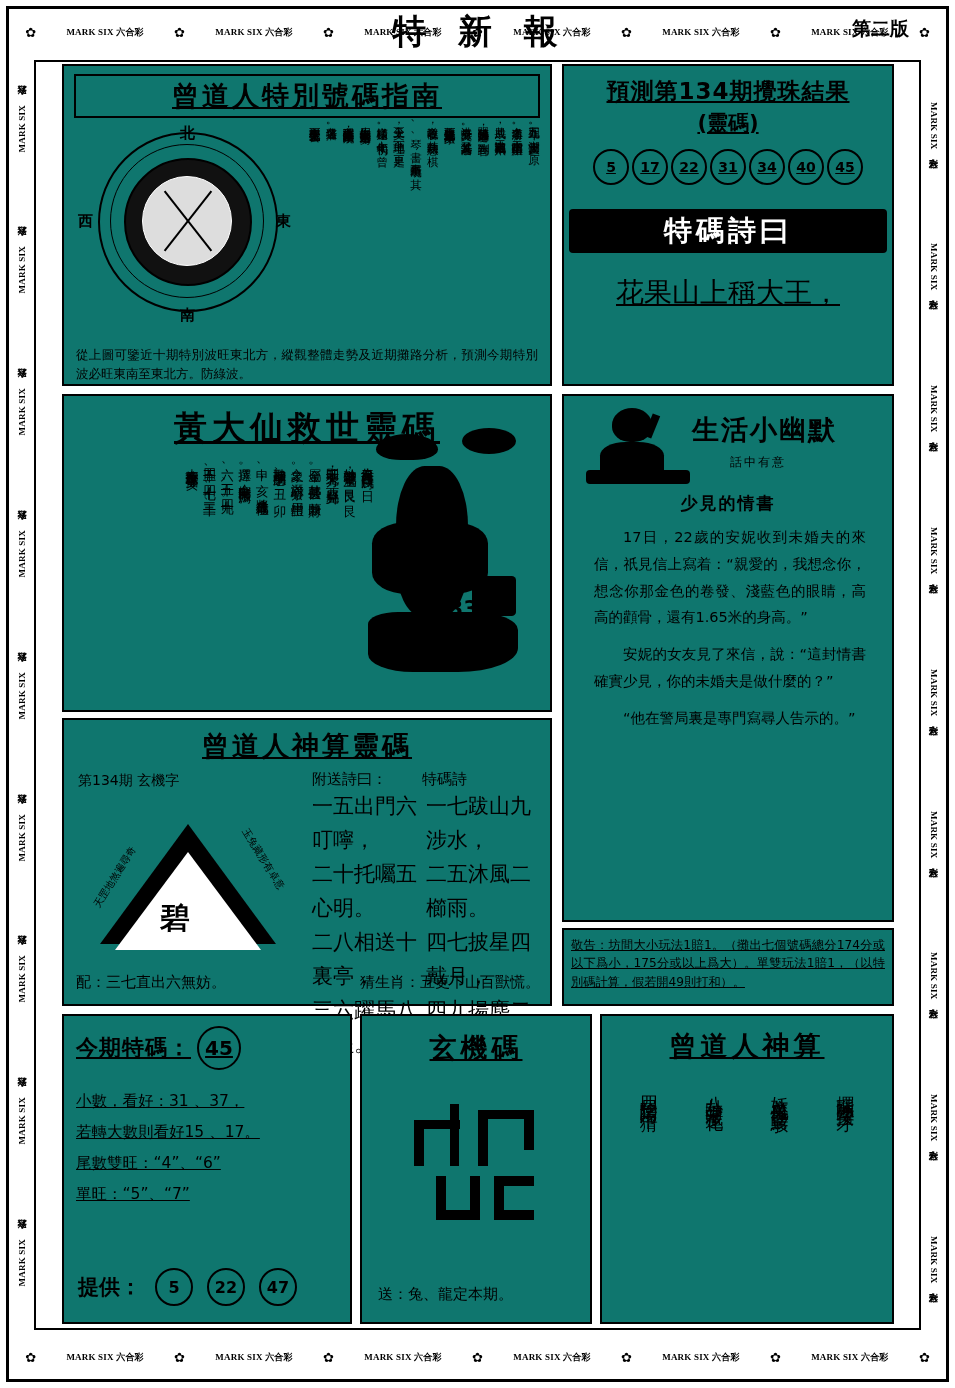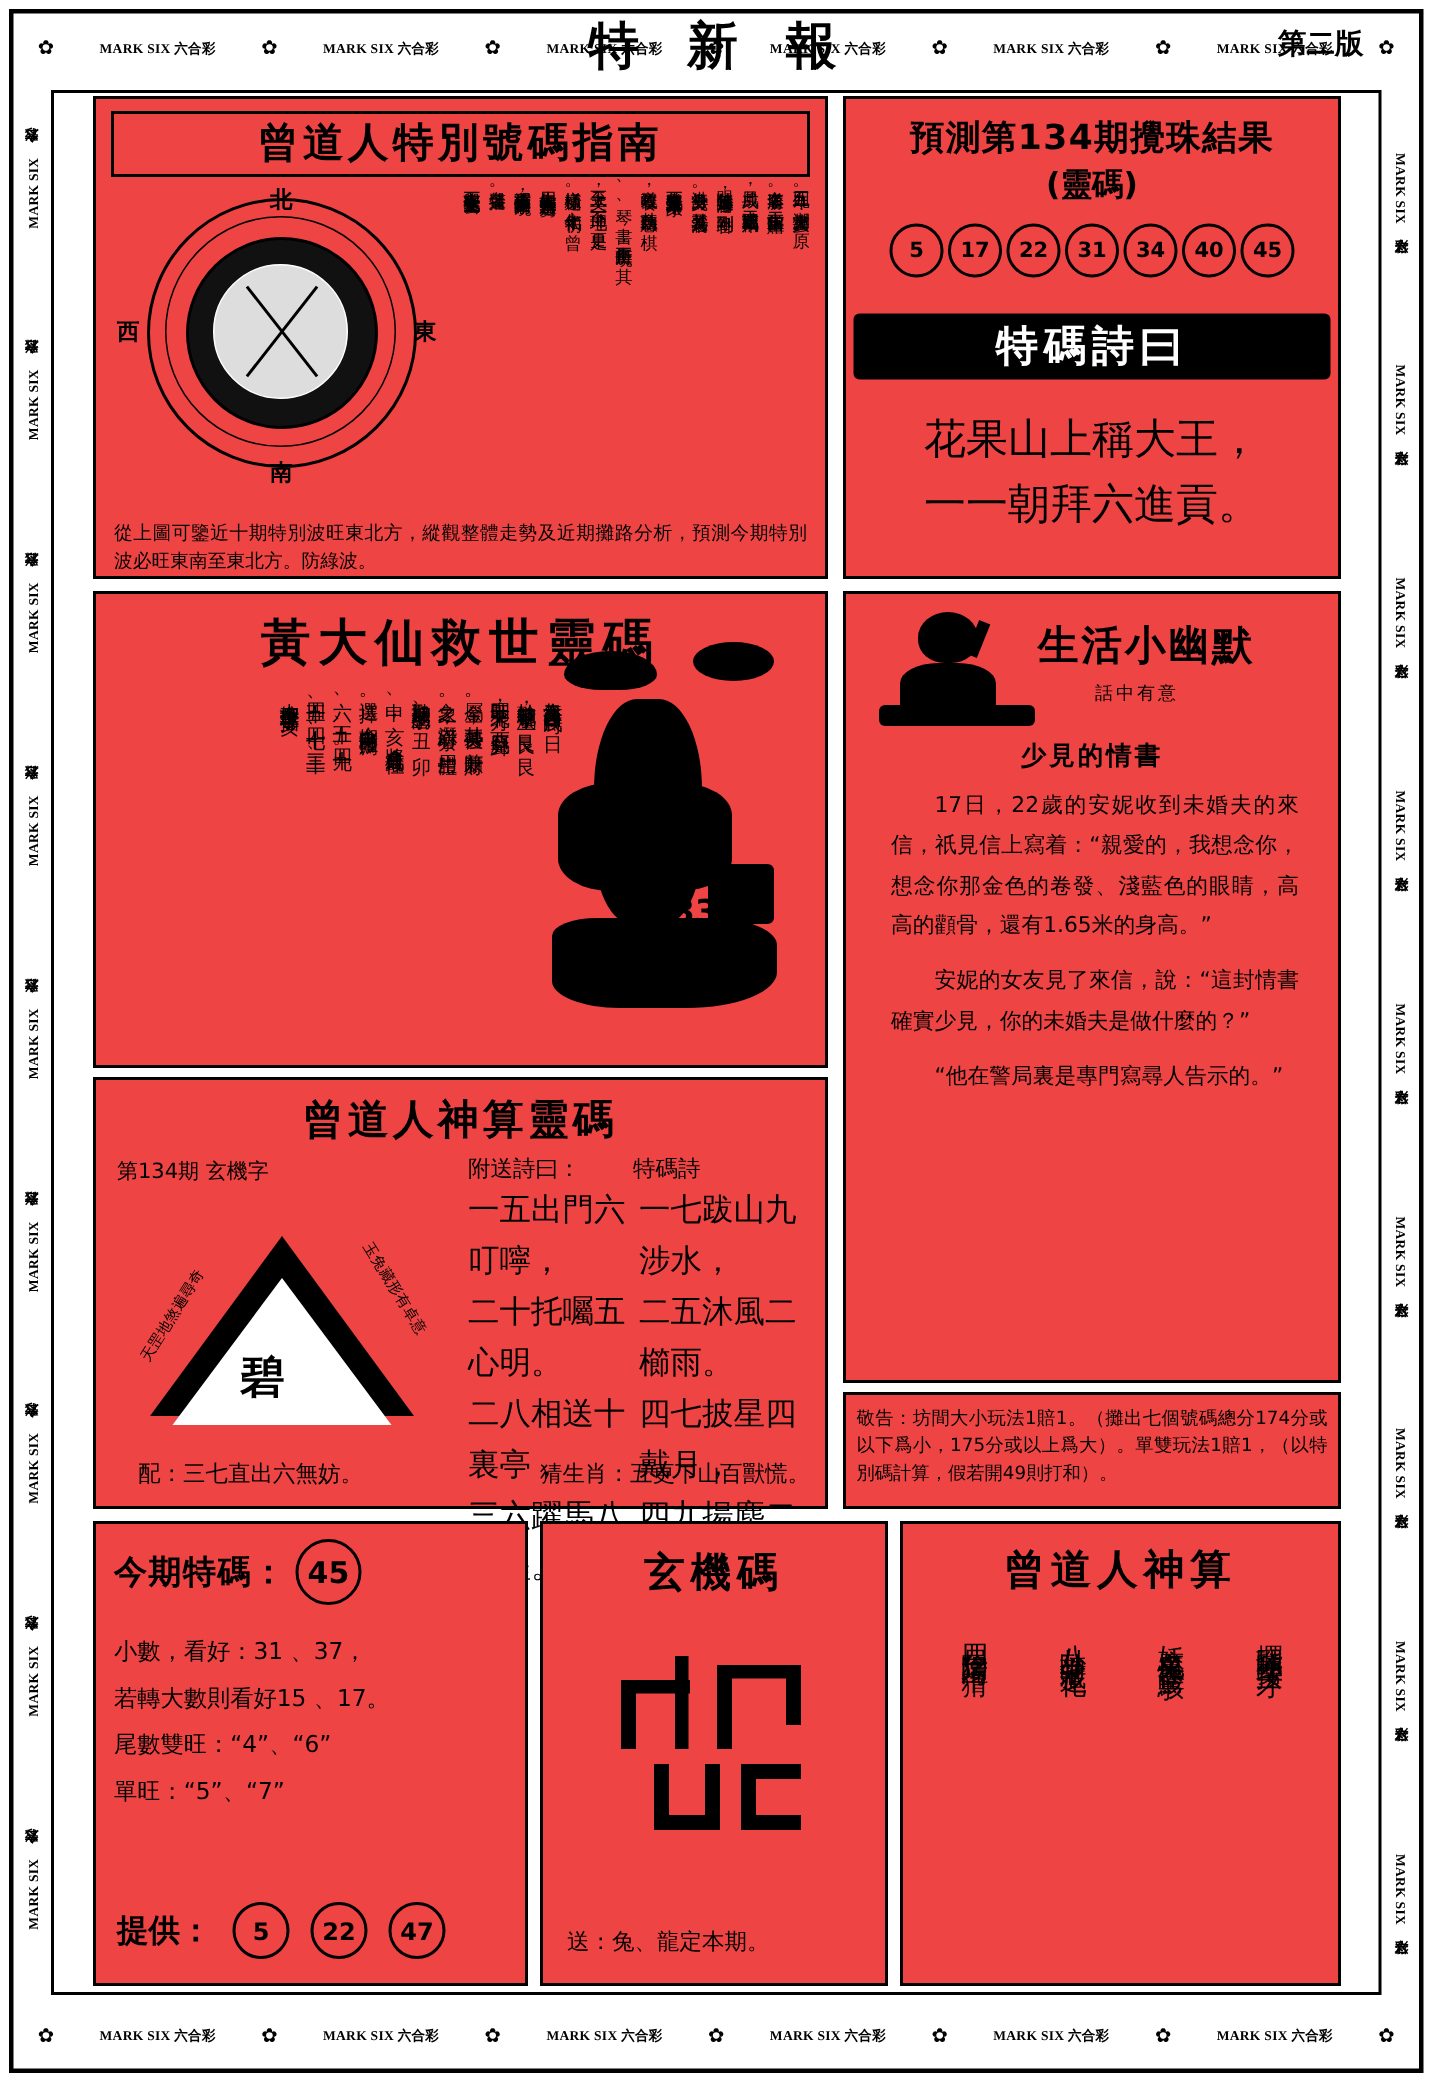--- a/index.html
+++ b/index.html
@@ -20,21 +20,21 @@
   .mk .cn{font-family:"DejaVu Sans",sans-serif;font-size:9px;}
   .flower{font-size:13px;line-height:1;}
   .band-left .mk,.band-right .mk{writing-mode:vertical-rl;font-size:9px;margin:4px 0;}
   .band-left .mk{transform:rotate(180deg);}
 
   .masthead{position:absolute;left:330px;top:8px;width:300px;height:46px;text-align:center;
     font-family:"DejaVu Sans",sans-serif;font-weight:bold;font-size:34px;letter-spacing:10px;line-height:46px;}
   .edition{position:absolute;right:46px;top:16px;font-family:"DejaVu Sans",sans-serif;font-weight:bold;font-size:19px;}
 
   
-  .box{position:absolute;border:2px solid #000;background:#ef4444;box-sizing:border-box;}
+  .box{position:absolute;border:2px solid #000;background:#0f766e;box-sizing:border-box;text-decoration:underline;}
   .ttl{text-align:center;font-family:"DejaVu Sans",sans-serif;font-weight:bold;}
 
   
   #boxA{left:62px;top:64px;width:490px;height:322px;}
   #boxA .hdr{margin:8px 10px 2px;border:2px solid #000;height:40px;line-height:40px;font-size:27px;letter-spacing:3px;text-align:center;font-weight:bold;}
   .compass{position:absolute;left:12px;top:58px;width:222px;height:212px;}
   .cmp-ring{position:absolute;left:22px;top:8px;width:176px;height:176px;border:2px solid #000;border-radius:50%;}
   .cmp-ring2{position:absolute;left:34px;top:20px;width:152px;height:152px;border:1px solid #000;border-radius:50%;}
   .cmp-ring3{position:absolute;left:48px;top:34px;width:124px;height:124px;border:2px solid #000;border-radius:50%;background:#111;}
   .cmp-core{position:absolute;left:66px;top:52px;width:88px;height:88px;border:1px solid #fff;border-radius:50%;background:#ddd;}
@@ -88,21 +88,21 @@
   .tri-in{position:absolute;left:37px;top:62px;width:0;height:0;border-left:73px solid transparent;border-right:73px solid transparent;border-bottom:98px solid #fff;}
   .tri-char{position:absolute;left:82px;top:108px;font-size:30px;font-weight:bold;font-family:"DejaVu Sans",sans-serif;}
   .arc-l{position:absolute;left:2px;top:80px;font-size:10px;transform:rotate(-58deg);font-family:"DejaVu Sans",sans-serif;}
   .arc-r{position:absolute;left:150px;top:62px;font-size:10px;transform:rotate(58deg);font-family:"DejaVu Sans",sans-serif;}
   .e-right{position:absolute;left:248px;top:50px;right:10px;}
   .e-rh{display:flex;font-size:15px;font-family:"DejaVu Sans",sans-serif;}
   .e-rh span:first-child{width:110px;}
   .e-lines{margin-top:0;font-size:21px;line-height:1.62;font-family:"DejaVu Sans",sans-serif;}
   .e-lines div{display:flex;}
   .e-lines div span{width:122px;}
-  .e-foot{position:absolute;left:28px;right:10px;bottom:12px;display:flex;justify-content:space-between;font-size:15px;font-family:"DejaVu Sans",sans-serif;}
+  .e-foot{position:absolute;left:12px;right:10px;bottom:12px;display:flex;justify-content:space-between;font-size:15px;font-family:"DejaVu Sans",sans-serif;}
 
   
   #boxF{left:562px;top:928px;width:332px;height:78px;}
   .f-body{padding:6px 7px;font-size:12.2px;line-height:1.5;font-family:"DejaVu Sans",sans-serif;text-align:justify;}
 
   
   #boxG{left:62px;top:1014px;width:290px;height:310px;}
   .g-hd{display:flex;align-items:center;gap:6px;margin:10px 0 0 12px;}
   .g-hd .lbl{font-size:22px;font-weight:bold;letter-spacing:1px;}
   .g-hd .num{width:40px;height:40px;border:2px solid #000;border-radius:50%;display:flex;align-items:center;justify-content:center;font-size:20px;font-weight:bold;font-family:"DejaVu Sans",sans-serif;}
@@ -233,21 +233,20 @@
         <div class="ball">31</div>
         <div class="ball">34</div>
         <div class="ball">40</div>
         <div class="ball">45</div>
       </div>
     <div class="banner">
       <div class="bg"></div>
       <div class="bt">特碼詩曰</div>
     </div>
     <div class="poem">花果山上稱大王，</div>
-    <div class="poem" style="margin-top:2px">一一朝拜六進貢。</div>
   </div>
 
   <div class="box" id="boxC">
     <div class="c-ttl ttl">黃大仙救世靈碼</div>
     <div class="c-cols" id="cCols">
         <div class="vtxt">年癸丑月己酉日戌時，日</div>
         <div class="vtxt">幹納音花甲屬土，艮艮，艮</div>
         <div class="vtxt">則旺于東北方，西屬兌卦</div>
         <div class="vtxt">屬金。其勢甚優，兼願財</div>
         <div class="vtxt">之象。潛心察研，用生體</div>

